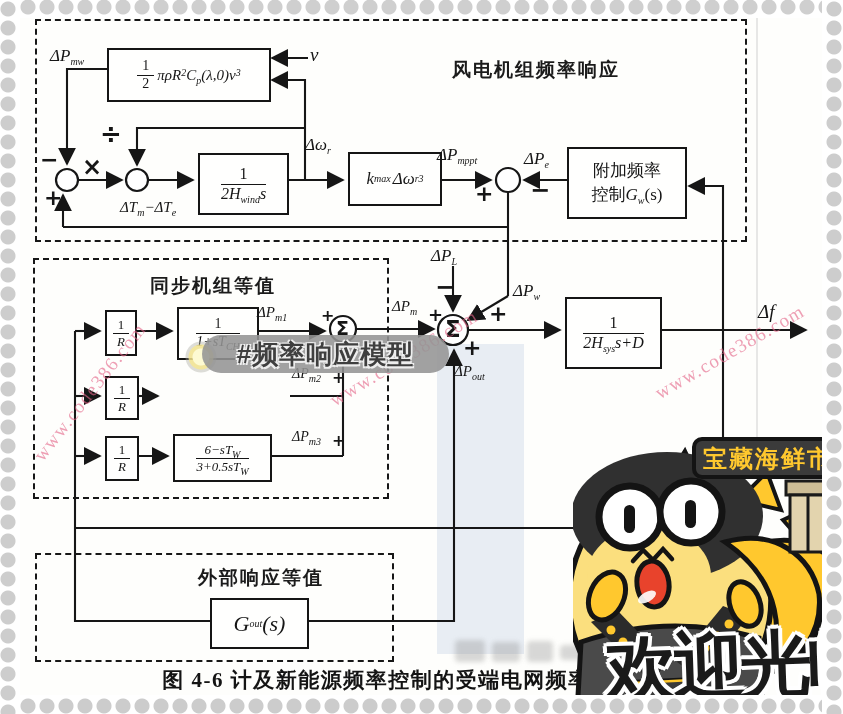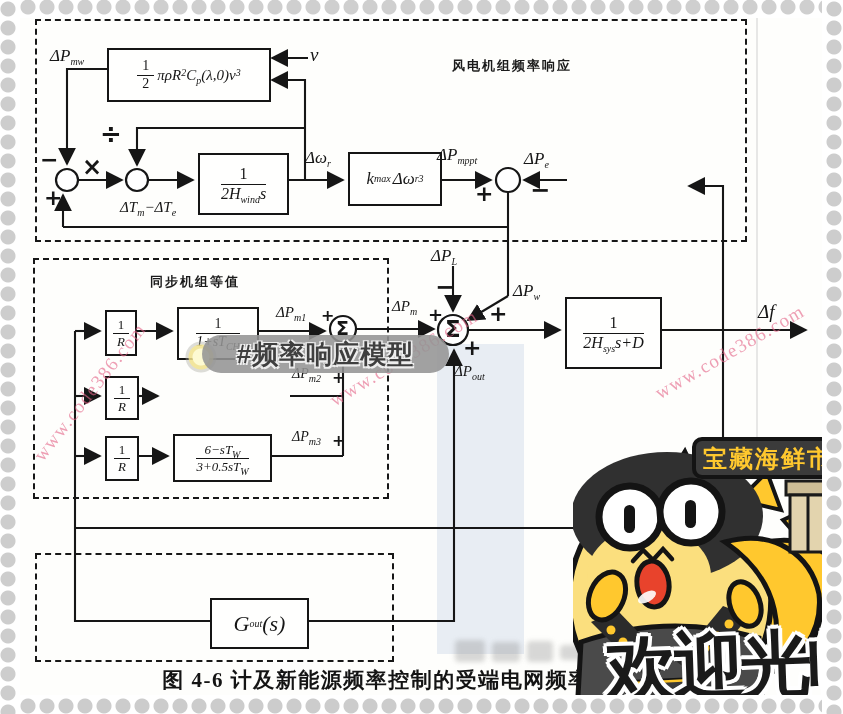--- a/index.html
+++ b/index.html
@@ -17,21 +17,21 @@
   .edge.left{left:0;top:0;width:20px;height:714px;
     background-image:radial-gradient(circle at 8px 9px,#cdcdcd 0 7px,rgba(255,255,255,0) 8px),linear-gradient(#fff,#fff);
     background-size:20px 19px,100% 100%;}
   .edge.right{left:822px;top:0;width:21px;height:714px;
     background-image:radial-gradient(circle at 12px 9px,#cdcdcd 0 7px,rgba(255,255,255,0) 8px),linear-gradient(#fff,#fff);
     background-size:21px 19px,100% 100%;}
   .scanline{position:absolute;left:756px;top:12px;width:2px;height:680px;background:#dddddd;opacity:.7;}
 
   .dashedbox{position:absolute;border:2.5px dashed #171717;z-index:8;}
   .boxtitle{position:absolute;font-family:"Liberation Sans",sans-serif;font-weight:600;
-            font-size:13px;letter-spacing:2px;color:#1b1b1b;z-index:12;text-align:center;}
+            font-size:19px;letter-spacing:2px;color:#1b1b1b;z-index:12;text-align:center;}
   .blk{position:absolute;border:2.2px solid #151515;background:#fffffe;z-index:12;
        display:flex;align-items:center;justify-content:center;font-size:15px;}
   .mi{font-style:italic;}
   sub.s,span.sb{font-size:10px;font-style:italic;vertical-align:-4px;line-height:0;}
   sup.sp{font-size:10px;vertical-align:4px;line-height:0;font-style:italic;}
   .frac{display:inline-block;text-align:center;vertical-align:middle;line-height:1.05;}
   .frac .fn{display:block;border-bottom:1.6px solid #151515;padding:0 5px 1px;}
   .frac .fd{display:block;padding-top:1px;}
   .lbl{position:absolute;z-index:14;font-size:17px;white-space:nowrap;}
   .sign{position:absolute;z-index:14;font-size:22px;font-weight:600;font-family:"DejaVu Sans",sans-serif;line-height:1;}
@@ -60,20 +60,21 @@
 <div id="stage">
   <div class="paper"></div>
   <div class="scanline"></div>
 
   <div class="dashedbox" style="left:35px;top:19px;width:708px;height:219px;"></div>
   <div class="dashedbox" style="left:33px;top:258px;width:352px;height:237px;"></div>
   <div class="dashedbox" style="left:35px;top:553px;width:355px;height:105px;"></div>
 
   <div class="boxtitle" style="left:452px;top:57px;">风电机组频率响应</div>
   <div class="boxtitle" style="left:150px;top:273px;">同步机组等值</div>
+  <div class="boxtitle" style="left:198px;top:565px;">外部响应等值</div>
 
   <div class="hlband"></div>
   <div class="hldot"></div>
 
   <svg class="layer" width="843" height="714" viewBox="0 0 843 714">
     <defs>
       <marker id="arr" viewBox="0 0 10 10" refX="9" refY="5" markerWidth="8.5" markerHeight="8.5" orient="auto-start-reverse">
         <path d="M0 0 L10 5 L0 10 z" fill="#161616"></path>
       </marker>
     </defs>
@@ -136,20 +137,24 @@
   </div>
 
   <div class="blk" style="left:348px;top:152px;width:90px;height:50px;font-size:17px;">
     <span class="mi">k</span>
       <sub class="s">max</sub>
       <span class="mi" style="margin-left:2px;">Δω</span>
       <sub class="s">r</sub>
       <sup class="sp">3</sup>
   </div>
 
+  <div class="blk" style="left:567px;top:147px;width:116px;height:68px;flex-direction:column;font-family:'Liberation Sans',sans-serif;font-size:17px;line-height:1.4;">
+    <span>附加频率</span>
+    <span><span>控制</span><span class="mi" style="font-family:'Liberation Serif',serif;">G</span><sub class="s" style="font-family:'Liberation Serif',serif;">w</sub><span style="font-family:'Liberation Serif',serif;">(s)</span></span>
+  </div>
 
   <div class="blk" style="left:105px;top:310px;width:28px;height:42px;">
     <span class="frac" style="font-size:13px;">
         <span class="fn">1</span>
         <span class="fd mi">R</span>
       </span>
   </div>
   <div class="blk" style="left:105px;top:376px;width:30px;height:40px;">
     <span class="frac" style="font-size:13px;">
         <span class="fn">1</span>
@@ -186,28 +191,28 @@
   </div>
 
   <div class="blk" style="left:210px;top:598px;width:95px;height:47px;font-size:22px;">
     <span class="mi">G</span>
       <sub class="s">out</sub>
       <span class="mi">(s)</span>
   </div>
 
   <div class="lbl" style="left:50px;top:46px;"><span class="mi">ΔP</span><sub class="s">mw</sub></div>
   <div class="lbl mi" style="left:310px;top:44px;font-size:19px;">v</div>
-  <div class="lbl" style="left:305px;top:148px;"><span class="mi">Δω</span><sub class="s">r</sub></div>
+  <div class="lbl" style="left:305px;top:135px;"><span class="mi">Δω</span><sub class="s">r</sub></div>
   <div class="lbl" style="left:120px;top:199px;font-size:15px;"><span class="mi">ΔT</span><sub class="s">m</sub><span class="mi">−ΔT</span><sub class="s">e</sub></div>
   <div class="lbl" style="left:437px;top:145px;"><span class="mi">ΔP</span><sub class="s">mppt</sub></div>
   <div class="lbl" style="left:524px;top:149px;"><span class="mi">ΔP</span><sub class="s">e</sub></div>
   <div class="lbl" style="left:431px;top:246px;"><span class="mi">ΔP</span><sub class="s">L</sub></div>
   <div class="lbl" style="left:513px;top:281px;text-align:center;"><span class="mi">ΔP</span><sub class="s">w</sub></div>
   <div class="lbl" style="left:392px;top:298px;font-size:15px;"><span class="mi">ΔP</span><sub class="s">m</sub></div>
-  <div class="lbl" style="left:276px;top:304px;font-size:15px;"><span class="mi">ΔP</span><sub class="s">m1</sub></div>
+  <div class="lbl" style="left:257px;top:304px;font-size:15px;"><span class="mi">ΔP</span><sub class="s">m1</sub></div>
   <div class="lbl" style="left:292px;top:366px;font-size:14px;"><span class="mi">ΔP</span><sub class="s">m2</sub></div>
   <div class="lbl" style="left:292px;top:429px;font-size:14px;text-align:center;"><span class="mi">ΔP</span><sub class="s">m3</sub></div>
   <div class="lbl" style="left:454px;top:363px;font-size:15px;"><span class="mi">ΔP</span><sub class="s">out</sub></div>
   <div class="lbl mi" style="left:758px;top:301px;font-size:19px;">Δf</div>
 
   <div class="sign" style="left:40px;top:149px;">−</div>
   <div class="sign" style="left:44px;top:187px;">+</div>
   <div class="sign" style="left:82px;top:155px;font-size:24px;">×</div>
   <div class="sign" style="left:100px;top:121px;font-size:26px;">÷</div>
   <div class="sign" style="left:475px;top:183px;">+</div>

